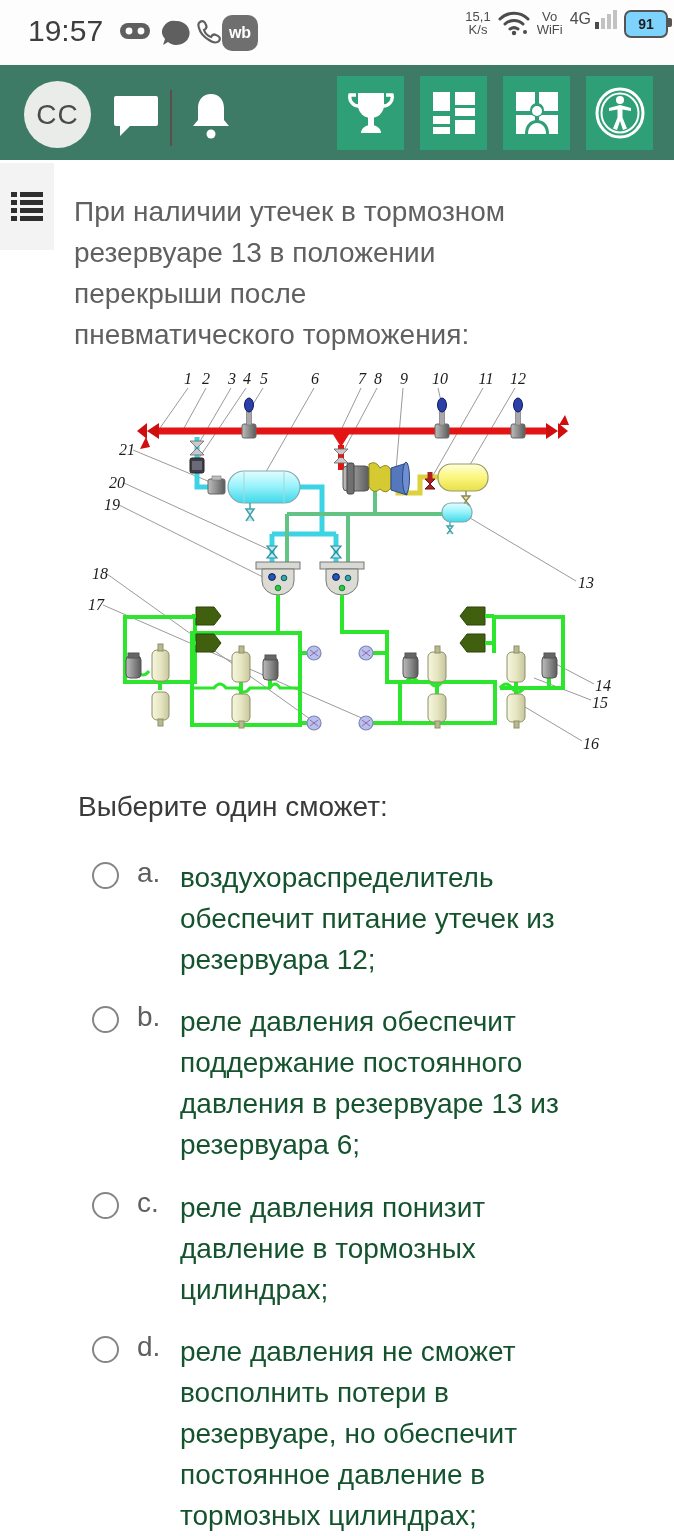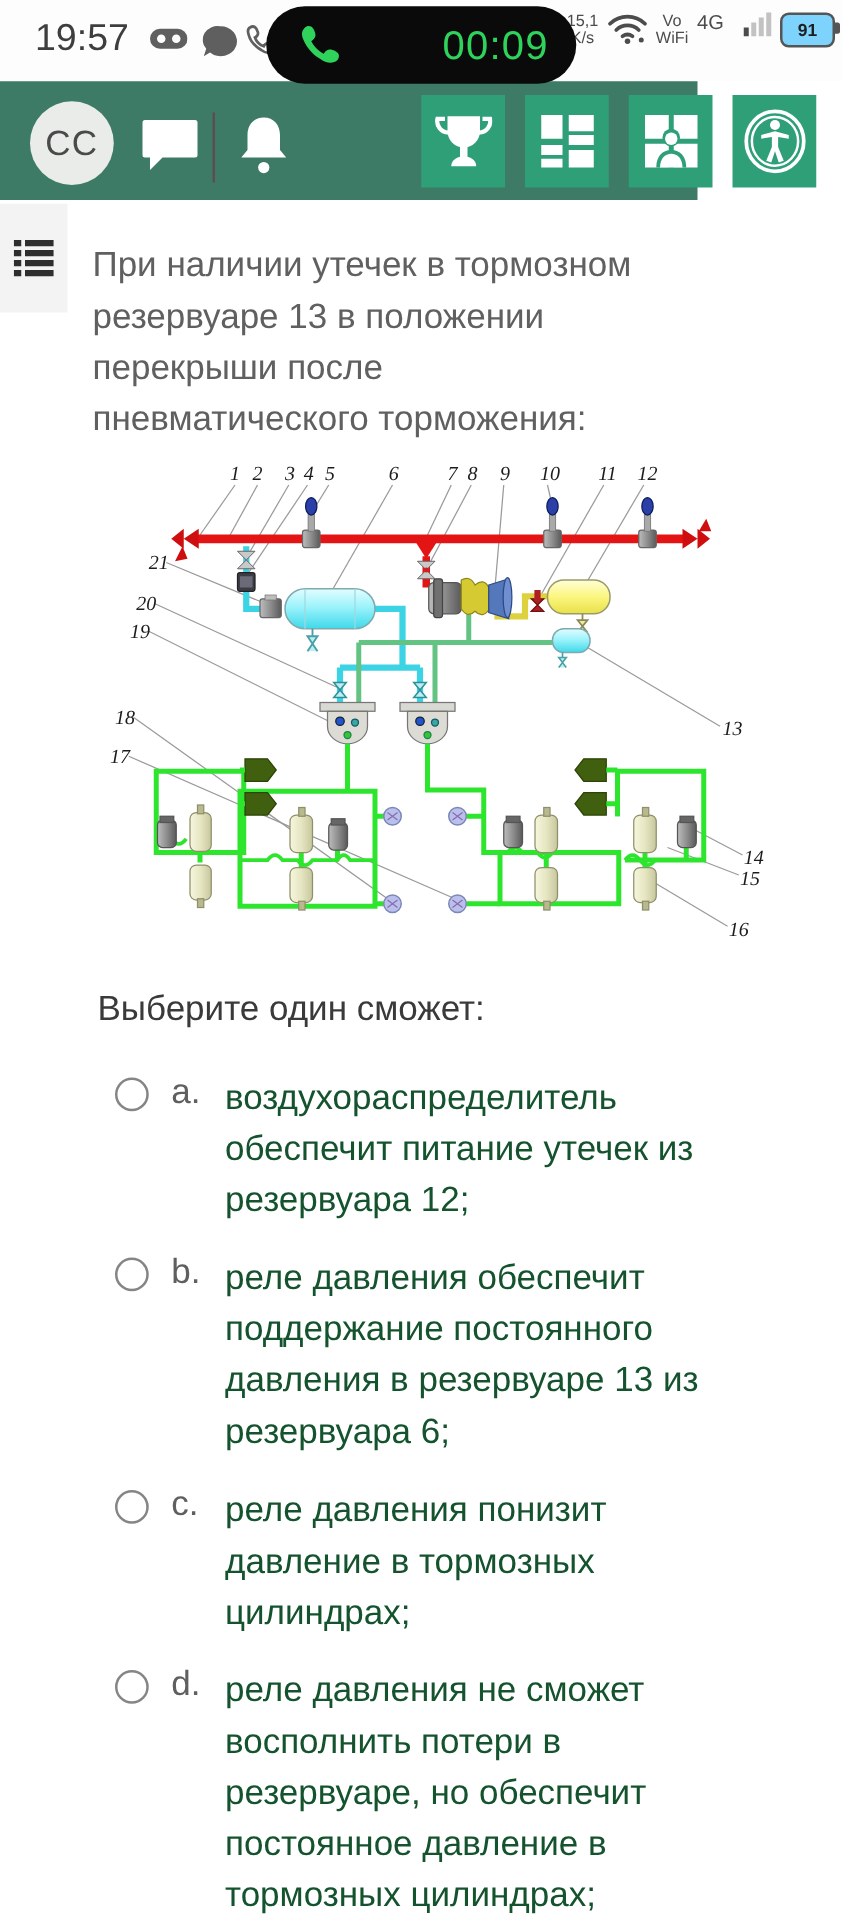--- a/index.html
+++ b/index.html
@@ -16,21 +16,21 @@
     background:#6f6f6f;color:#fff;font-size:16px;font-weight:bold;display:flex;align-items:center;justify-content:center;}
   .callpill{position:absolute;left:213px;top:5px;width:248px;height:62px;background:#0a0a0a;border-radius:32px;z-index:5;}
   .callpill .timer{position:absolute;right:22px;top:13px;font-size:32px;color:#2fd35c;letter-spacing:1px;}
   .sb-right{position:absolute;right:6px;top:10px;display:flex;align-items:flex-start;gap:7px;}
   .two-line{font-size:13px;line-height:13px;color:#4c4c4c;text-align:center;}
   .battery{position:relative;width:40px;height:24px;border:2.5px solid #555;border-radius:7px;
     background:#7dd3fc;display:flex;align-items:center;justify-content:center;
     font-size:14px;font-weight:bold;color:#1e1e1e;}
   .battery:after{content:"";position:absolute;right:-6px;top:6px;width:4px;height:9px;background:#555;border-radius:0 2px 2px 0;}
   
-  .appbar{position:absolute;left:0;top:65px;width:558px;height:95px;background:#3d7b66;}
+  .appbar{position:absolute;left:0;top:65px;width:674px;height:95px;background:#3d7b66;}
   .avatar{position:absolute;left:24px;top:16px;width:67px;height:67px;border-radius:50%;
     background:#e9ece9;display:flex;align-items:center;justify-content:center;
     font-size:28px;color:#4a4a4a;letter-spacing:1px;}
   .appbar .divider{position:absolute;left:170px;top:25px;width:2px;height:56px;background:#5c4e4c;}
   .sq-btn{position:absolute;top:11px;width:67px;height:74px;background:#2f9f78;
     display:flex;align-items:center;justify-content:center;}
   
   .toc-box{position:absolute;left:0;top:163px;width:54px;height:87px;background:#f3f3f3;
     display:flex;align-items:center;justify-content:center;}
   .question-text{position:absolute;left:74px;top:191px;width:440px;
@@ -56,45 +56,39 @@
     <circle cx="21" cy="11" r="3.4" fill="#fdfdfd"></circle>
   </svg>
   <svg class="sb-ico" style="left:162px" width="28" height="26" viewBox="0 0 28 26">
     <path d="M14,1 a13,12 0 1 1 -8,21 l-5,3 2,-6 a12,11 0 0 1 11,-18 z" fill="#5f5f5f"></path>
   </svg>
   <svg class="sb-ico" style="left:196px" width="26" height="26" viewBox="0 0 26 26">
     <path d="M4,2 c3,-2 5,0 6,3 c1,2 0,4 -2,5 c1,3 4,6 7,7 c1,-2 3,-3 5,-2 c3,1 5,3 3,6 c-2,2 -6,2 -10,-1 C8,17 4,12 3,8 C2,5 2,3 4,2 z" fill="none" stroke="#5f5f5f" stroke-width="2.2"></path>
   </svg>
   <div class="wb-badge">wb</div>
 
-  <div class="callpill">
-    <svg style="position:absolute;left:24px;top:14px" width="36" height="36" viewBox="0 0 36 36">
-      <path d="M7,3 c4,-3 7,0 8,4 c1,3 0,5 -3,7 c2,4 6,8 10,10 c2,-3 4,-4 7,-3 c4,1 7,4 4,8 c-3,3 -9,3 -14,-1 C12,24 7,17 5,11 C4,7 5,5 7,3 z" fill="#2fd35c"></path>
-    </svg>
-    <span class="timer">00:09</span>
-  </div>
 
   <div class="sb-right">
     <div class="two-line">
       <div>15,1</div>
         <div>K/s</div>
     </div>
     <svg width="32" height="26" viewBox="0 0 32 26">
       <path d="M2,9 a20,20 0 0 1 28,0" fill="none" stroke="#4c4c4c" stroke-width="3" stroke-linecap="round"></path>
       <path d="M7,14 a13,13 0 0 1 18,0" fill="none" stroke="#4c4c4c" stroke-width="3" stroke-linecap="round"></path>
       <path d="M12,19 a7,7 0 0 1 8,0" fill="none" stroke="#4c4c4c" stroke-width="3" stroke-linecap="round"></path>
       <circle cx="16" cy="23" r="2.2" fill="#4c4c4c"></circle>
       <circle cx="27" cy="22" r="2" fill="#4c4c4c"></circle>
     </svg>
     <div class="two-line">
       <div>Vo</div>
         <div>WiFi</div>
     </div>
     <div style="display:flex;align-items:flex-end;gap:2px">
-      <span style="font-size:16px;color:#4c4c4c;margin-right:14px;align-self:flex-start">4G</span>
+      <span style="font-size:16px;color:#4c4c4c;margin-right:2px;align-self:flex-start">4G</span>
       <span style="width:4px;height:7px;background:#4c4c4c"></span>
       <span style="width:4px;height:11px;background:#c2c2c2"></span>
       <span style="width:4px;height:15px;background:#c2c2c2"></span>
       <span style="width:4px;height:19px;background:#c2c2c2"></span>
     </div>
     <div class="battery">
       <span>91</span>
     </div>
   </div>
 </div>

